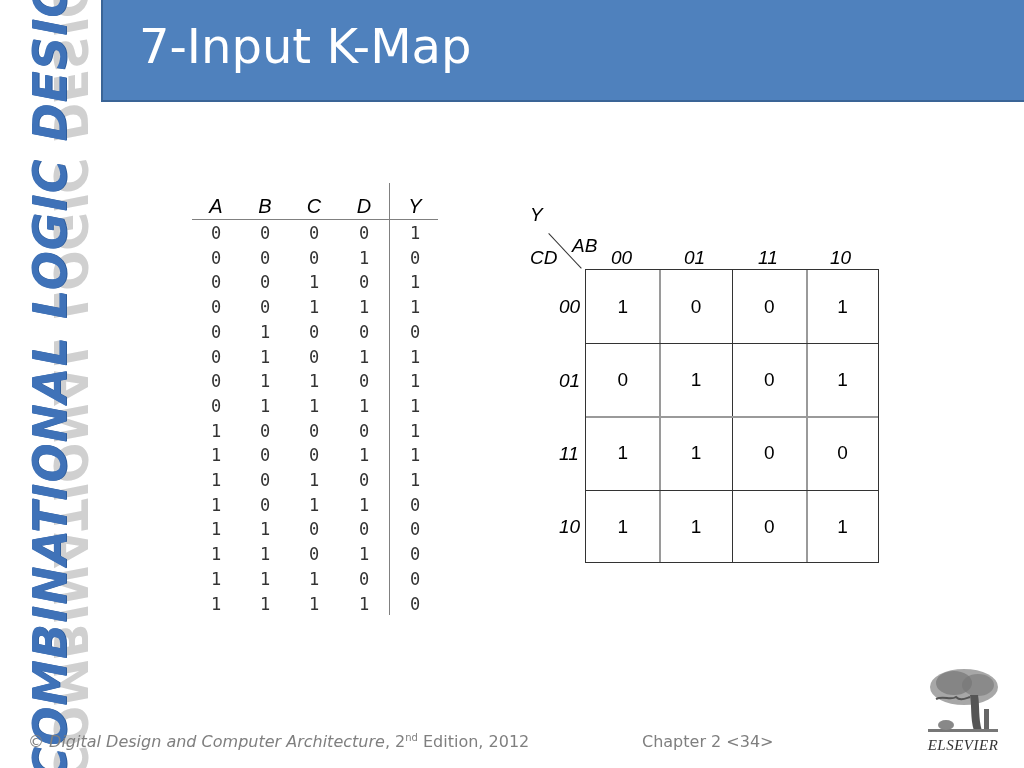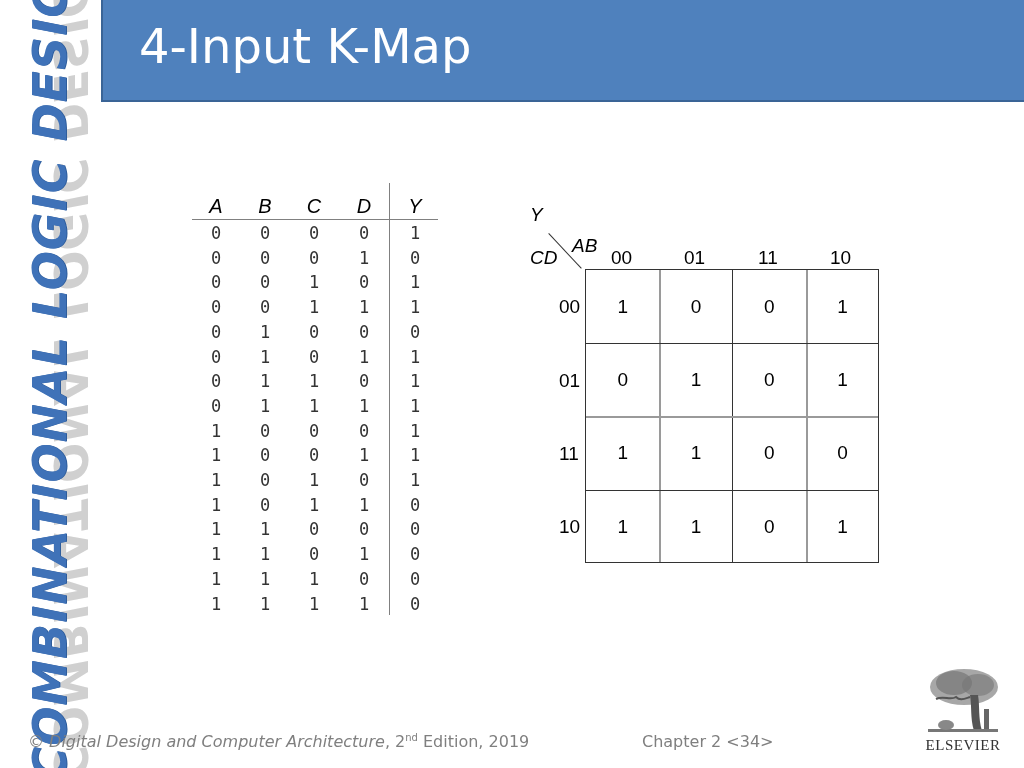--- a/index.html
+++ b/index.html
@@ -20,46 +20,46 @@
   
   .truth { position:absolute; left:192px; top:183px; width:248px; }
   .truth .vline { position:absolute; left:197px; top:0; width:1px; height:432px; background:#808080; }
   .truth .hline { position:absolute; left:0; top:36px; width:246px; height:1px; background:#808080; }
   .truth .hdr { position:absolute; top:12px; font-style:italic; font-size:20px; color:#000; width:30px; text-align:center; }
   .truth .row { position:absolute; left:0; height:24.7px; width:248px; }
   .truth .cell { position:absolute; width:30px; text-align:center; font-family:"DejaVu Sans Mono", monospace; font-size:17px; color:#333; top:0; }
 
   
   .kmap { position:absolute; left:520px; top:195px; width:380px; height:380px; }
-  .kmap .lbl { position:absolute; font-size:19px; color:#000; }
+  .kmap .lbl { position:absolute; font-size:19px; color:#000;font-style:italic; }
   .kmap .ital { font-style:italic; }
   .kmap .diag { position:absolute; left:29px; top:38px; width:48px; height:1.3px; background:#333; transform-origin:0 0; transform: rotate(47deg); }
   .kmap .grid { position:absolute; left:65px; top:74px; width:294px; height:294px; border:1px solid #333; box-sizing:border-box; }
   .kmap .kcell { position:absolute; width:73.5px; height:73.5px; box-sizing:border-box; display:flex; align-items:center; justify-content:center; font-size:19px; color:#000; }
   .kmap .gl { position:absolute; background:#9a9a9a; }
 
   
   .footer-left { position:absolute; left:28px; top:732px; font-family:"DejaVu Sans", sans-serif; font-size:16px; color:#7f7f7f; white-space:nowrap; }
   .footer-left i { font-style:italic; }
   .footer-left sup { font-size:10px; }
   .footer-right { position:absolute; left:642px; top:732px; font-family:"DejaVu Sans", sans-serif; font-size:16px; color:#7f7f7f; }
-  .logo { position:absolute; left:920px; top:665px; width:86px; height:90px; }
+  .logo { position:absolute; left:920px; top:665px; width:86px; height:90px;font-style:italic; }
   .logo .tree { position:absolute; left:6px; top:0; width:74px; height:68px; }
   .logo .name { position:absolute; left:0; top:72px; width:86px; text-align:center; font-family:"Liberation Serif", serif; font-size:15px; color:#333; letter-spacing:0.5px; }
 </style>
 </head>
 <body>
 
 <div class="side-title">
   <div class="refl">COMBINATIONAL LOGIC DESIGN</div>
   <div class="txt">COMBINATIONAL LOGIC DESIGN</div>
 </div>
 
 <div class="header">
-  <div class="title">4-Input K-Map</div>
+  <div class="title">7-Input K-Map</div>
 </div>
 
 <div class="truth">
   <div class="vline"></div>
   <div class="hline"></div>
   <div class="hdr" style="left:9px">A</div>
   <div class="hdr" style="left:58px">B</div>
   <div class="hdr" style="left:107px">C</div>
   <div class="hdr" style="left:157px">D</div>
   <div class="hdr" style="left:208px">Y</div>
@@ -219,21 +219,21 @@
         <div class="kcell" style="left: 73.3px; top: 219.9px;">1</div>
         <div class="kcell" style="left: 146.6px; top: 219.9px;">0</div>
         <div class="kcell" style="left: 219.9px; top: 219.9px;">1</div>
       </div>
   </div>
 </div>
 
 <div class="footer-left">
   <span>©</span>
   <i>Digital Design and Computer Architecture</i>,
-  <span>2</span><sup>nd</sup><span> Edition, 2019</span>
+  <span>2</span><sup>nd</sup><span> Edition, 2012</span>
 </div>
 <div class="footer-right">Chapter 2 &lt;34&gt;</div>
 
 <div class="logo">
   <svg class="tree" viewBox="0 0 74 68">
     <ellipse cx="38" cy="22" rx="34" ry="18" fill="#8a8a8a" opacity="0.75"></ellipse>
     <ellipse cx="28" cy="18" rx="18" ry="12" fill="#6e6e6e" opacity="0.6"></ellipse>
     <ellipse cx="52" cy="20" rx="16" ry="11" fill="#777" opacity="0.6"></ellipse>
     <path d="M44 30 C46 42 44 52 48 66 L56 66 C52 52 54 42 52 30 Z" fill="#555"></path>
     <path d="M10 34 C18 30 24 36 30 32 C34 36 38 34 44 32" stroke="#555" stroke-width="2" fill="none"></path>

